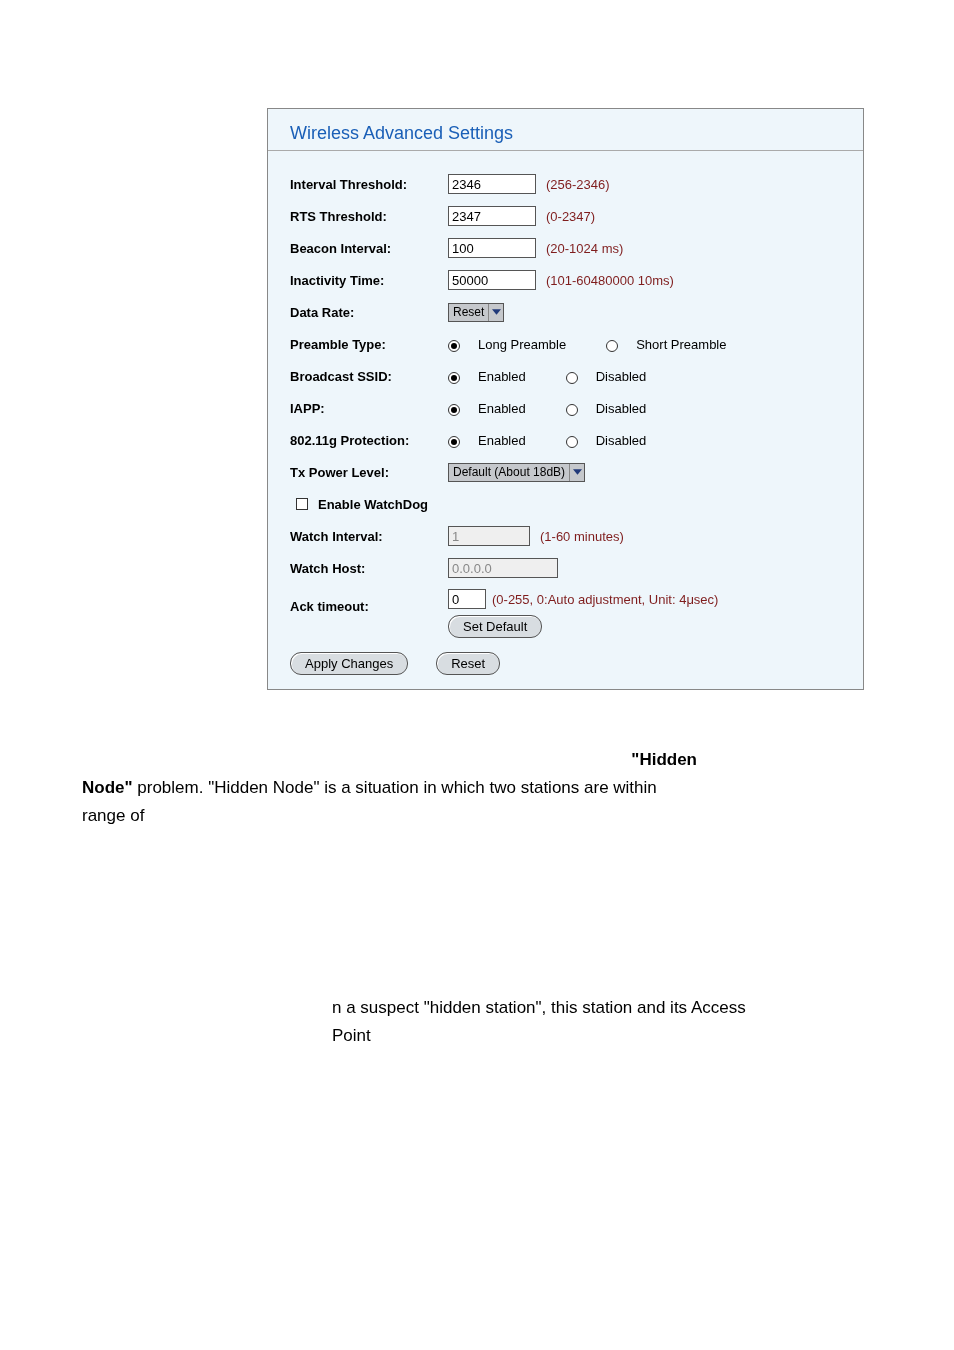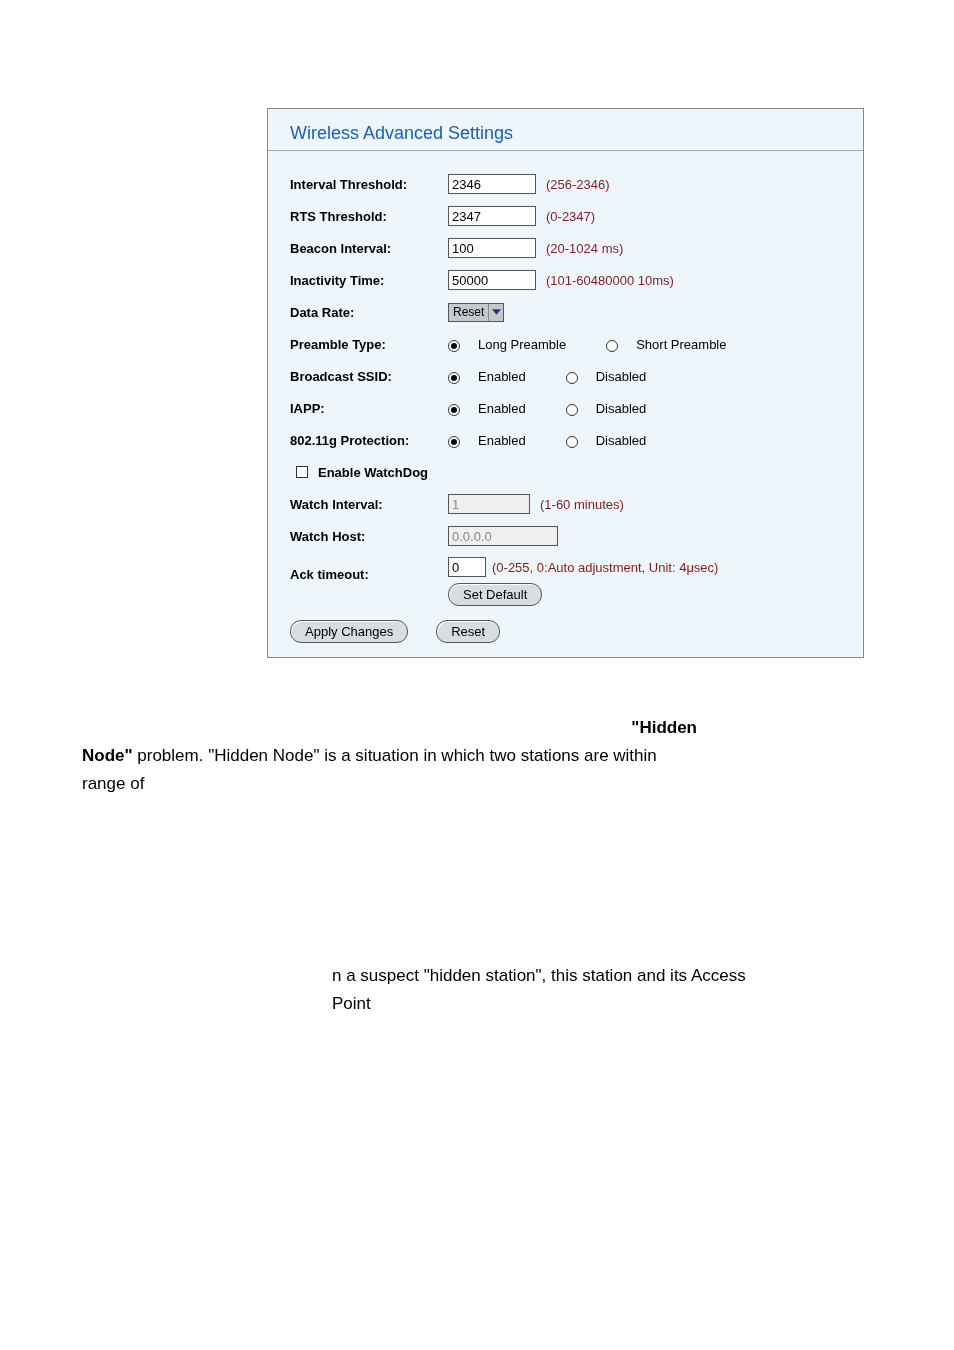--- a/index.html
+++ b/index.html
@@ -252,20 +252,33 @@
         <div class="label-col">802.11g Protection:</div>
         <div class="input-col radio-group">
           <span class="radio checked"></span>
           <span>Enabled</span>
           <span style="width:8px"></span>
           <span class="radio"></span>
           <span>Disabled</span>
         </div>
       </div>
 
+      <div class="form-row">
+        <div class="label-col">Tx Power Level:</div>
+        <div class="input-col">
+          <span class="select-box">
+            <span>Default (About 18dB)</span>
+            <span class="caret">
+              <svg viewBox="0 0 10 6">
+                  <path d="M0 0 L5 6 L10 0 Z" fill="#213a7a"></path>
+                </svg>
+            </span>
+          </span>
+        </div>
+      </div>
 
       <div class="form-row">
         <span class="checkbox"></span>
         <span style="font-weight:bold">Enable WatchDog</span>
       </div>
 
       <div class="form-row">
         <div class="label-col">Watch Interval:</div>
         <div class="input-col">
           <input class="text-input w2" disabled="" value="1" style="">

